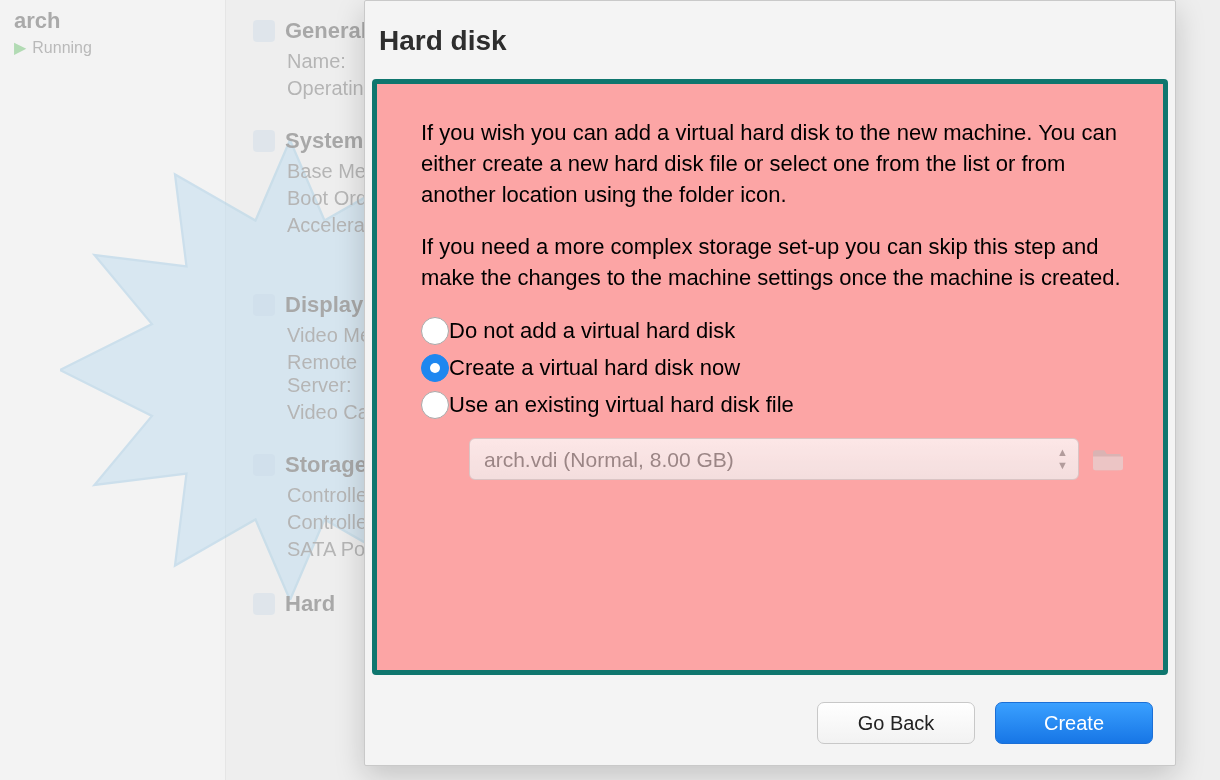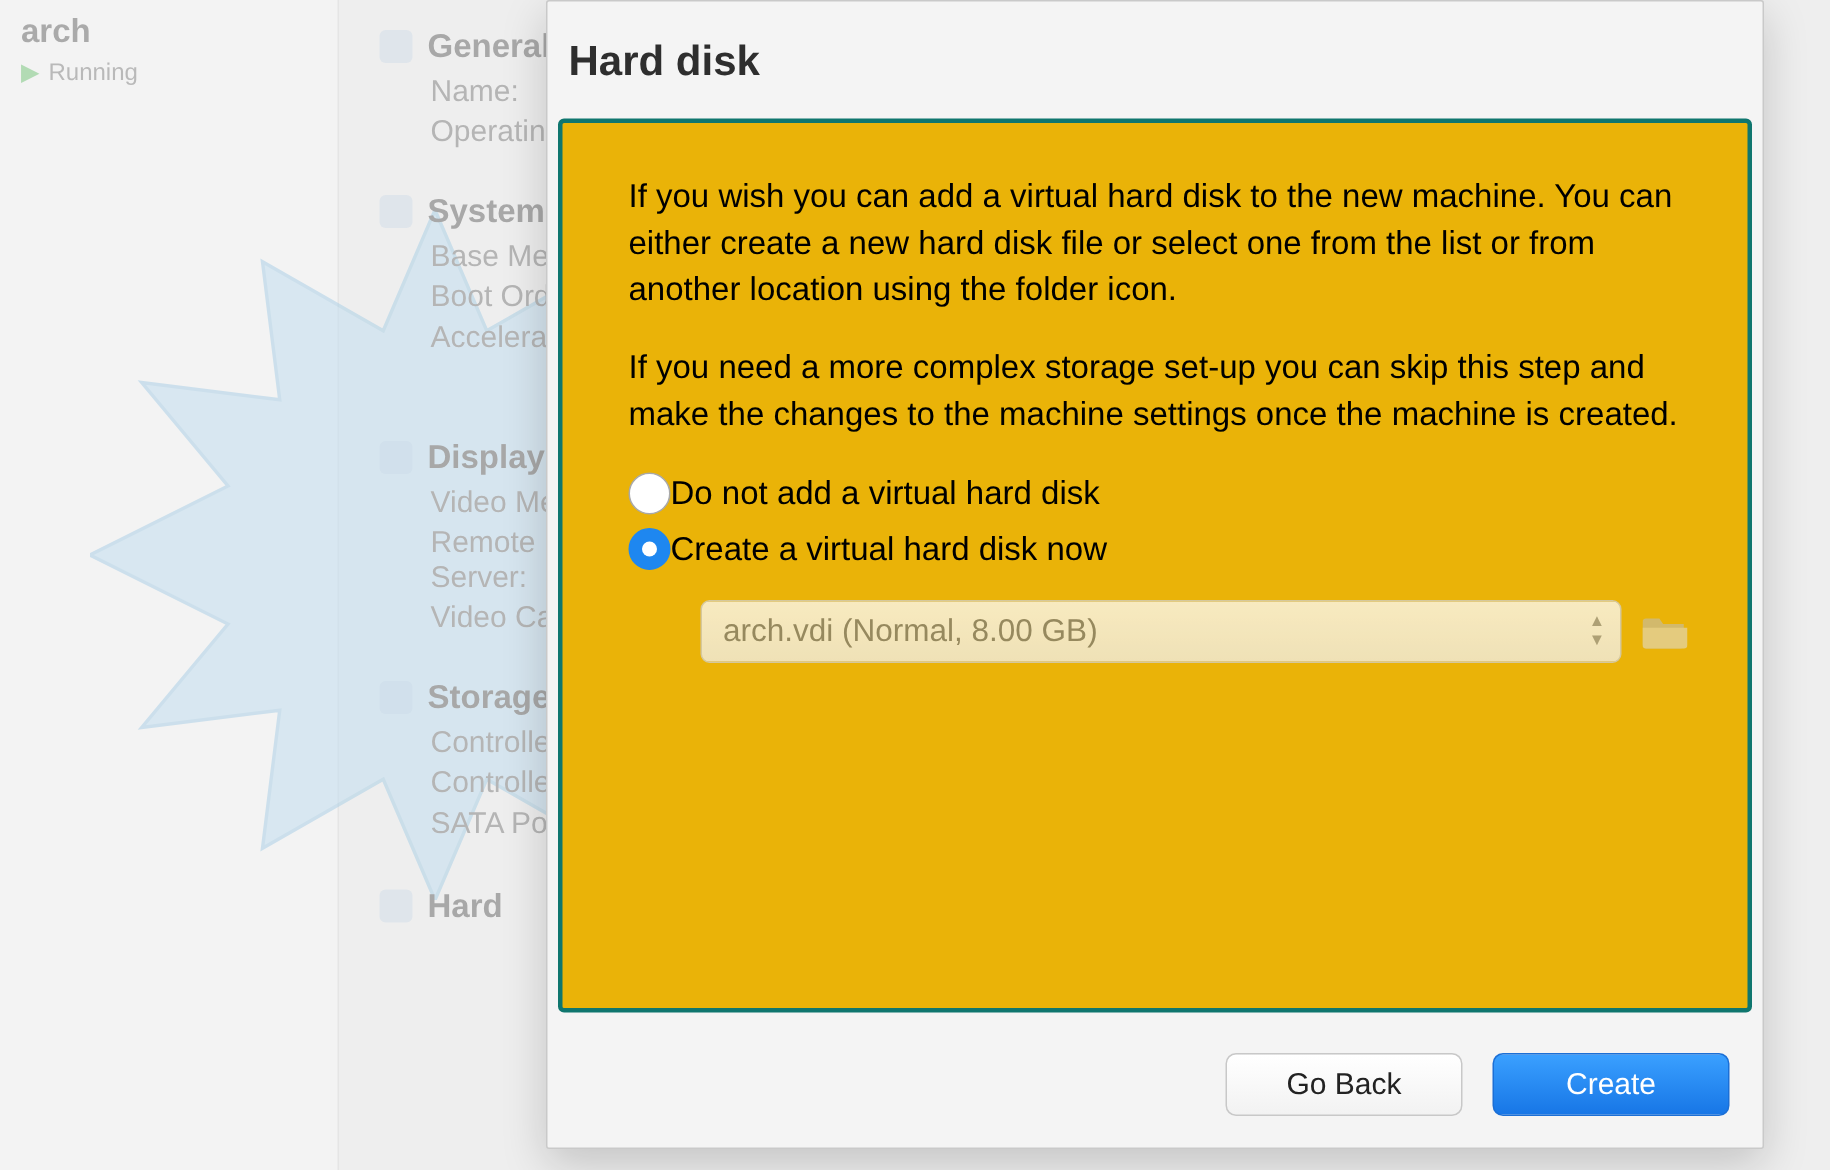--- a/index.html
+++ b/index.html
@@ -32,21 +32,21 @@
   .bg-preview{position:absolute;right:28px;top:18px;width:330px;}
   .bg-preview-hdr{display:flex;align-items:center;gap:10px;}
 
   
   .dialog{position:absolute;left:364px;top:0;width:810px;height:764px;
     background:#f4f4f4;border:1px solid #c9c9c9;border-radius:2px;
     box-shadow:0 10px 30px rgba(0,0,0,.18);}
   .dlg-title{font-size:28px;font-weight:700;color:#2e2e2e;
     padding:24px 14px 18px 14px;}
   .dlg-panel{position:absolute;left:7px;right:7px;top:78px;bottom:90px;
-    background:#eab308;border:3px solid #0f766e;border-radius:4px;
+    background:#fca5a5;border:5px solid #0f766e;border-radius:4px;
     padding:34px 40px 20px 44px;color:#000;font-size:22px;line-height:1.4;}
   .dlg-panel p{margin:0 0 22px 0;}
   .rec-size{font-weight:700;}
 
   .radio-group{margin-top:8px;}
   .radio-row{display:flex;align-items:center;gap:0;margin:6px 0;cursor:pointer;}
   .radio{width:26px;height:26px;border:1.5px solid #a9a9a9;border-radius:50%;
     background:#fff;position:relative;flex:0 0 auto;}
   .radio.checked{border-color:#1e87f0;background:#1e87f0;}
   .radio.checked::after{content:"";position:absolute;left:50%;top:50%;
@@ -188,20 +188,24 @@
 
     <div class="radio-group">
       <div class="radio-row">
         <span class="radio"></span>
         <span class="radio-label">Do not add a virtual hard disk</span>
       </div>
       <div class="radio-row">
         <span class="radio checked"></span>
         <span class="radio-label">Create a virtual hard disk now</span>
       </div>
+      <div class="radio-row">
+        <span class="radio"></span>
+        <span class="radio-label">Use an existing virtual hard disk file</span>
+      </div>
     </div>
 
     <div class="existing-row">
       <div class="combo disabled">
         <span>arch.vdi (Normal, 8.00 GB)</span>
         <span class="chev">
             <span>▲</span>
             <span>▼</span>
           </span>
       </div>

